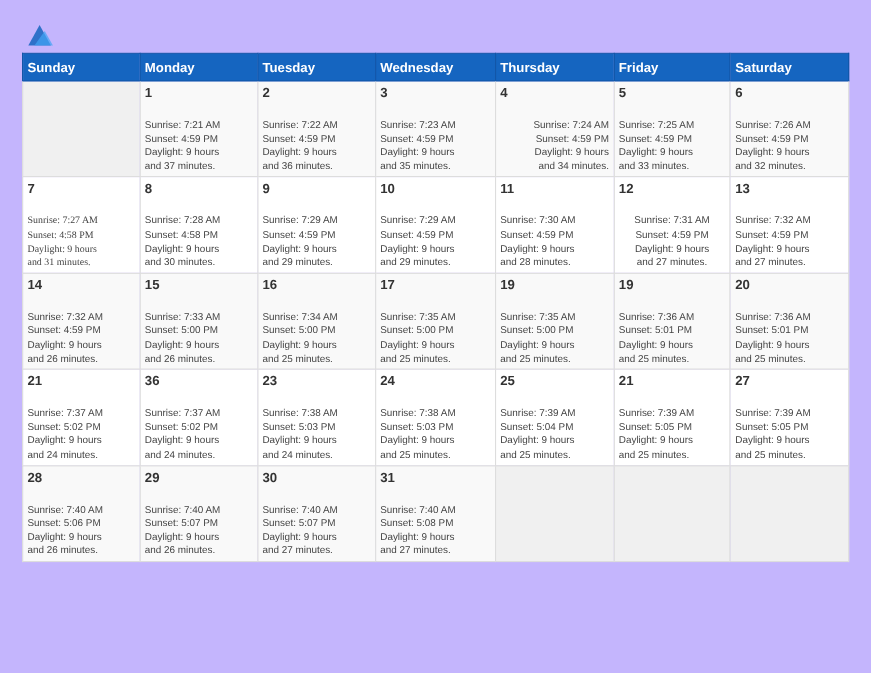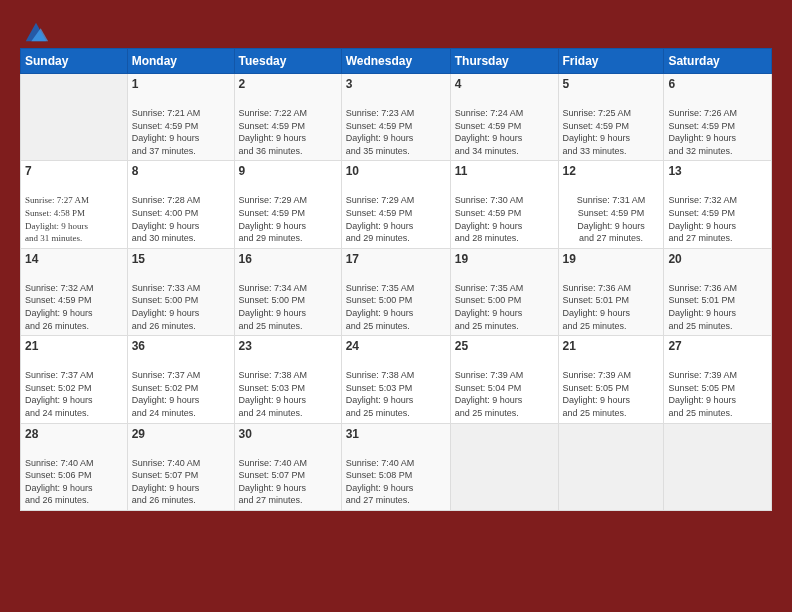--- a/index.html
+++ b/index.html
@@ -7,21 +7,21 @@
       font-family: Arial, sans-serif;
       background: #fff;
       width: 792px;
       height: 612px;
       overflow: hidden;
     }
     .page {
       width: 792px;
       height: 612px;
       padding: 18px 20px 10px 20px;
-      background: #7f1d1d;
+      background: #c4b5fd;
     }
     .header {
       display: flex;
       justify-content: space-between;
       align-items: flex-start;
       margin-bottom: 6px;
     }
     .logo {
       display: flex;
       align-items: center;
@@ -153,21 +153,21 @@
           </td>
           <td>
             <span class="day-number">3</span>
             <div class="day-detail" style="white-space: pre-line;">Sunrise: 7:23 AM
 Sunset: 4:59 PM
 Daylight: 9 hours
 and 35 minutes.</div>
           </td>
           <td>
             <span class="day-number">4</span>
-            <div class="day-detail" style="white-space: pre-line;">Sunrise: 7:24 AM
+            <div class="day-detail" style="white-space: pre-line; text-align: right;">Sunrise: 7:24 AM
 Sunset: 4:59 PM
 Daylight: 9 hours
 and 34 minutes.</div>
           </td>
           <td>
             <span class="day-number">5</span>
             <div class="day-detail" style="white-space: pre-line;">Sunrise: 7:25 AM
 Sunset: 4:59 PM
 Daylight: 9 hours
 and 33 minutes.</div>
@@ -184,21 +184,21 @@
           <td>
             <span class="day-number">7</span>
             <div class="day-detail" style="white-space: pre-line; font-family: Liberation Serif, serif;">Sunrise: 7:27 AM
 Sunset: 4:58 PM
 Daylight: 9 hours
 and 31 minutes.</div>
           </td>
           <td>
             <span class="day-number">8</span>
             <div class="day-detail" style="white-space: pre-line;">Sunrise: 7:28 AM
-Sunset: 4:00 PM
+Sunset: 4:58 PM
 Daylight: 9 hours
 and 30 minutes.</div>
           </td>
           <td>
             <span class="day-number">9</span>
             <div class="day-detail" style="white-space: pre-line;">Sunrise: 7:29 AM
 Sunset: 4:59 PM
 Daylight: 9 hours
 and 29 minutes.</div>
           </td>

